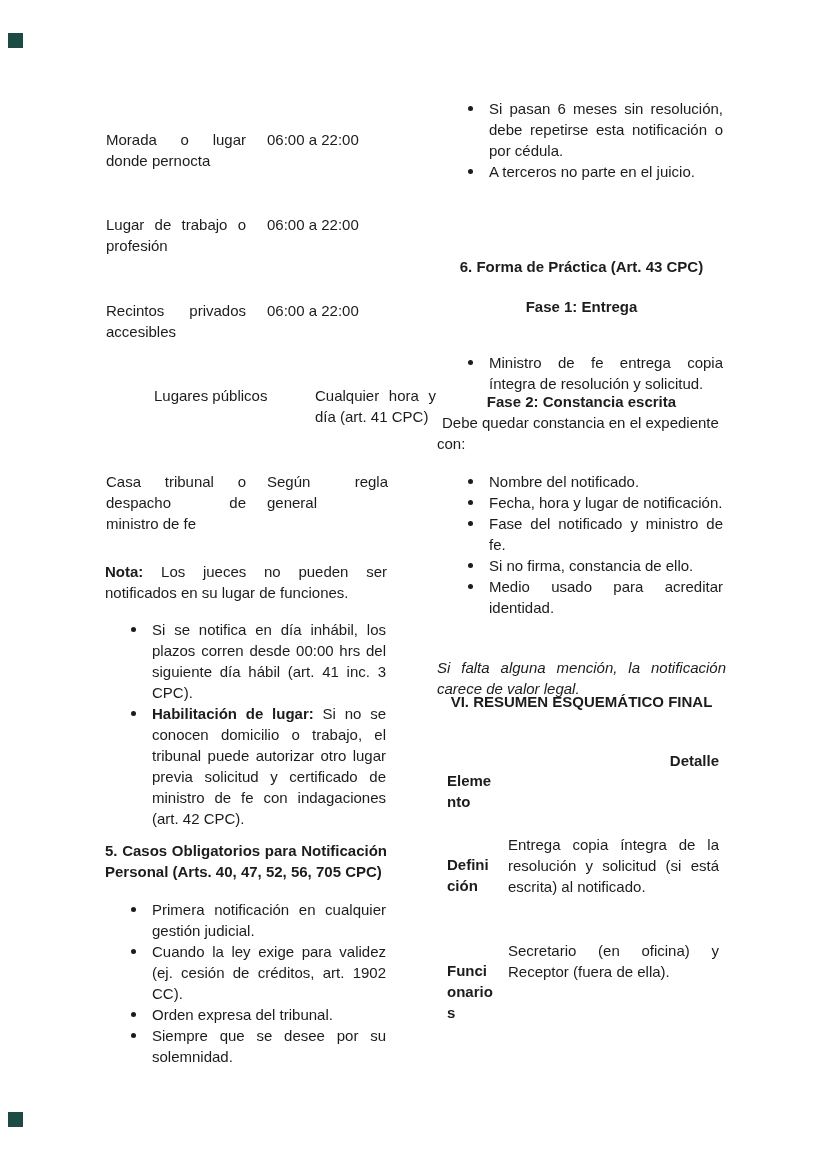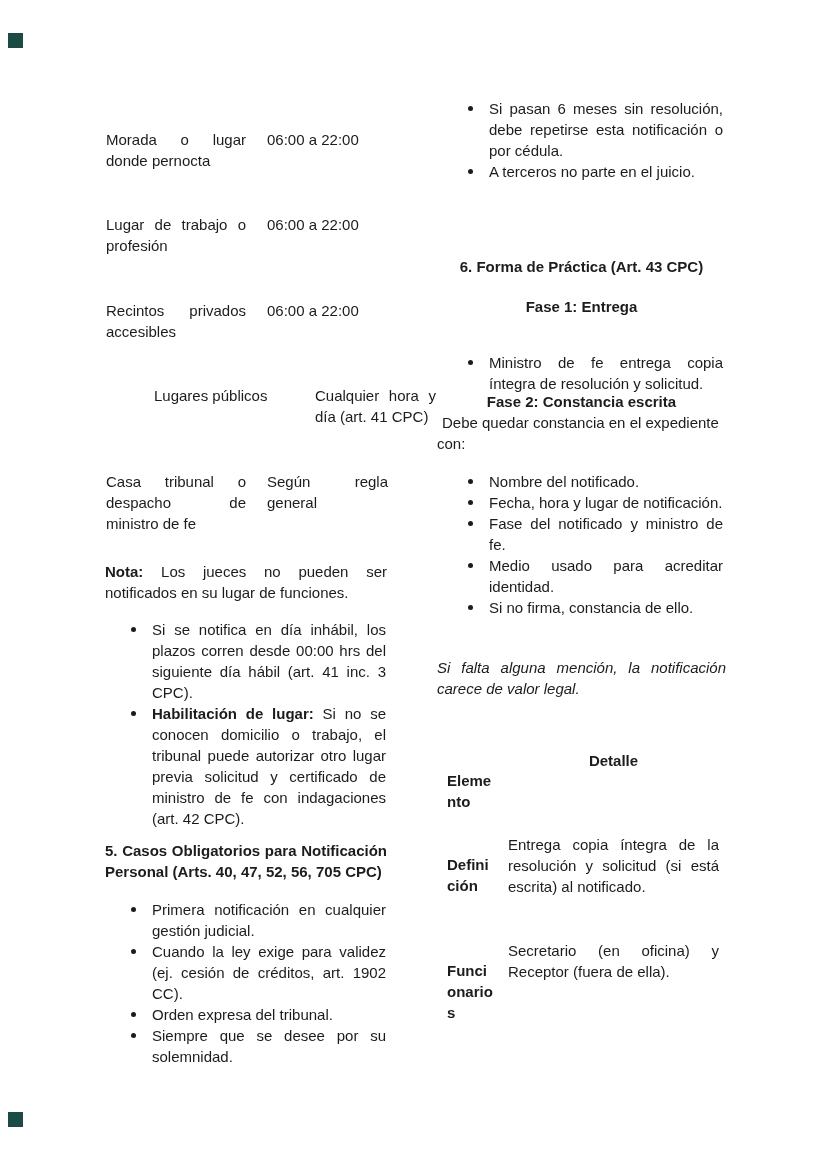--- a/index.html
+++ b/index.html
@@ -85,29 +85,30 @@
   </ul>
 
   <div class="abs" style="left:437px;top:391px;width:289px;">
     <h3>Fase 2: Constancia escrita</h3>
     <p class="indent5">Debe quedar constancia en el expediente con:</p>
   </div>
   <ul class="abs" style="left:489px;top:471px;width:234px;">
     <li>Nombre del notificado.</li>
     <li>Fecha, hora y lugar de notificación.</li>
     <li>Fase del notificado y ministro de fe.</li>
+    <li>Si no firma, constancia de ello.</li>
     <li>Medio usado para acreditar identidad.</li>
-    <li>Si no firma, constancia de ello.</li>
   </ul>
 
   <p class="abs just italic" style="left:437px;top:625px;width:289px;margin-top:32px;">Si falta alguna mención, la notificación carece de valor legal.</p>
 
+  <h2 class="abs" style="left:437px;top:691px;width:289px;">VI. RESUMEN ESQUEMÁTICO FINAL</h2>
 
   <div class="tbl-el" style="left:447px;top:750px;">Elemento</div>
-  <div class="tbl-det bold" style="left:508px;top:750px;text-align:center;">Detalle</div>
+  <div class="tbl-det bold" style="left:508px;top:750px;text-align:right;">Detalle</div>
 
   <div class="tbl-el" style="left:447px;top:834px;">Definición</div>
   <div class="tbl-det" style="left:508px;top:834px;">Entrega copia íntegra de la resolución y solicitud (si está escrita) al notificado.</div>
 
   <div class="tbl-el" style="left:447px;top:940px;">Funcionarios</div>
   <div class="tbl-det" style="left:508px;top:940px;">Secretario (en oficina) y Receptor (fuera de ella).</div>
 
 </div>
 
 </body></html>

